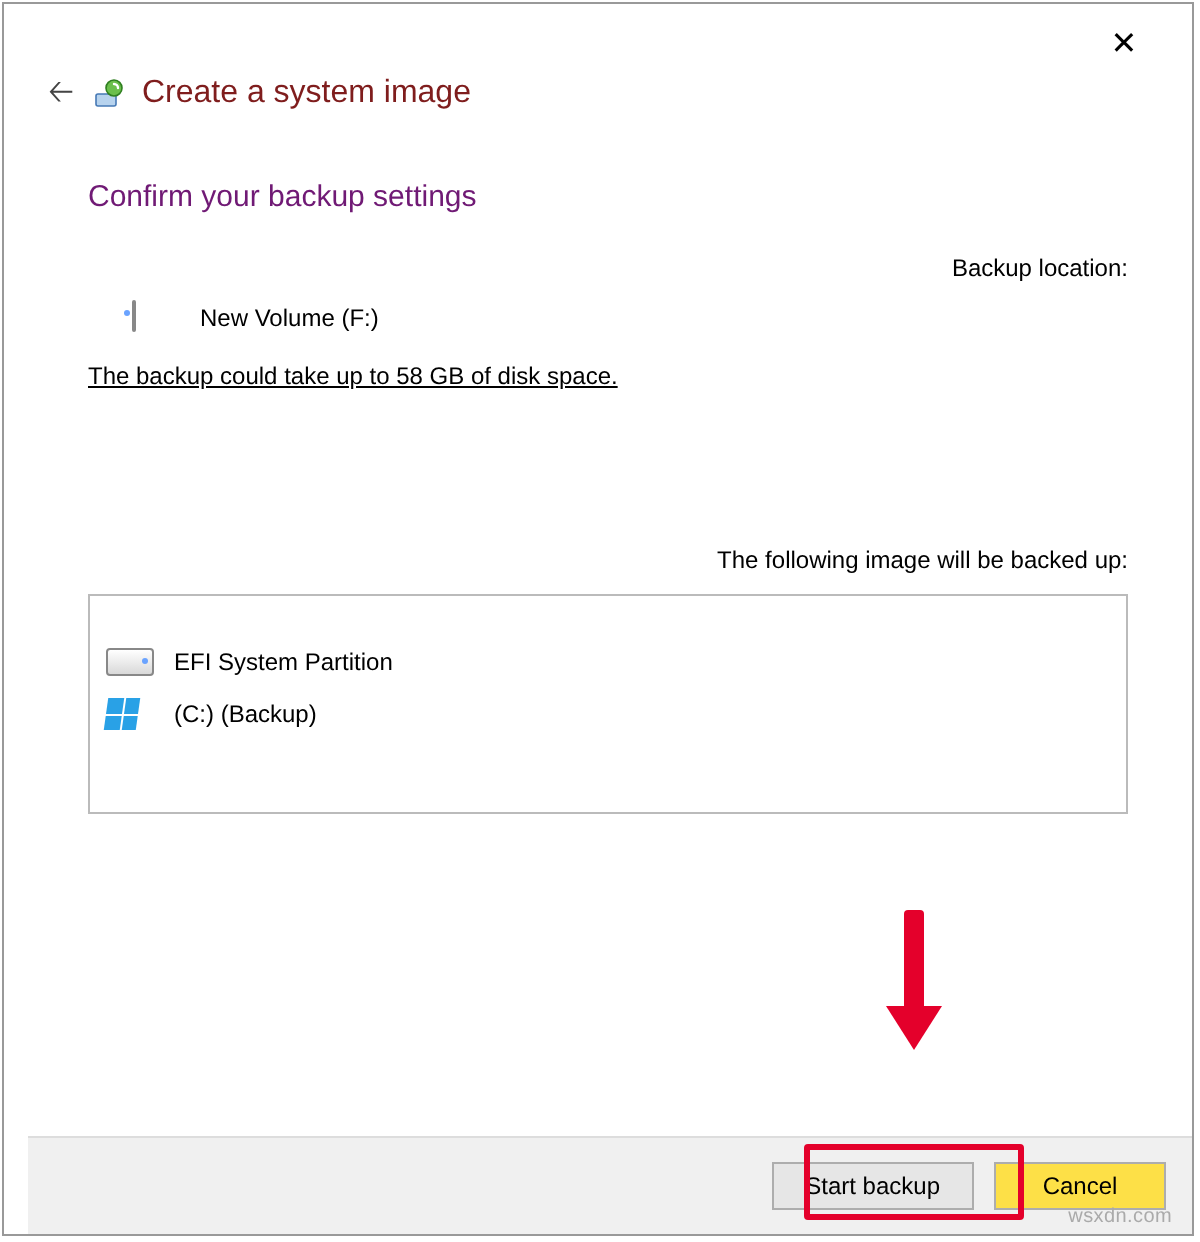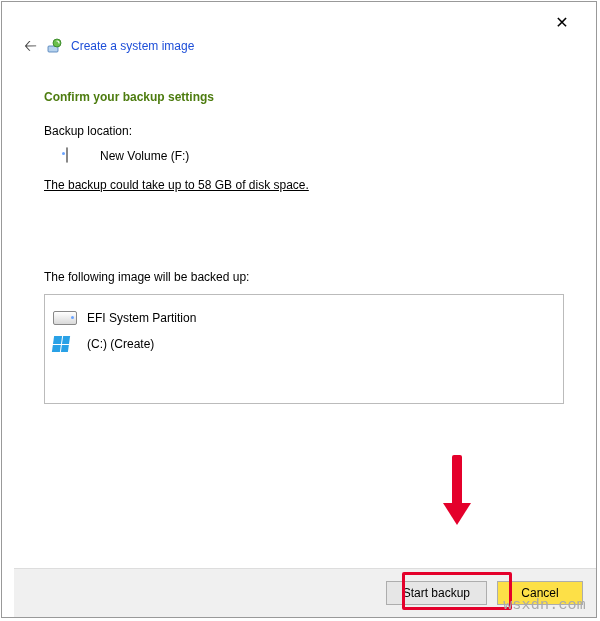--- a/index.html
+++ b/index.html
@@ -39,55 +39,56 @@
     margin-right: 10px;
     line-height: 1;
   }
   .title-icon {
     width: 16px; height: 16px;
     margin-right: 8px;
     position: relative;
   }
   .title-icon svg { width: 16px; height: 16px; }
   .window-title {
-    font-size: 12px;
-    color: #1d4ed8;
+    font-size: 16px;
+    color: #7f1d1d;
   }
   .content {
     position: absolute;
     left: 42px;
     top: 88px;
     right: 32px;
   }
   .heading {
-    color: #4d7c0f;
-    font-size: 12px;
-    font-weight: 700;
+    color: #701a75;
+    font-size: 15px;
+    font-weight: 400;
     margin-bottom: 20px;
   }
   .label {
     margin-bottom: 10px;
+    text-align: right;
   }
   .loc-row {
     display: flex; align-items: center;
     margin-left: 22px;
     margin-bottom: 14px;
   }
   .drive-icon {
     width: 24px; height: 16px;
     margin-right: 10px;
   }
   .info-line {
     margin-bottom: 8px;
     text-decoration: underline;
   }
   .gap1 { height: 70px; }
   .drives-box {
     border: 1px solid #bbb;
-    padding: 10px 6px;
+    padding: 20px 6px;
     height: 110px;
     box-sizing: border-box;
     margin-top: 4px;
   }
   .drive-row {
     display: flex; align-items: center;
     padding: 4px 2px;
   }
   .drive-row .dicon {
     width: 24px; height: 18px;
@@ -166,24 +167,23 @@
     border: 3px solid #e4002b;
     border-radius: 2px;
     pointer-events: none;
   }
   .hl-start {
     left: 400px; bottom: 7px; width: 104px; height: 32px;
   }
   .watermark {
     position: absolute;
     right: 10px; bottom: 3px;
-    font-size: 15px;
+    font-size: 10px;
     color: #aaa;
     letter-spacing: 0.2px;
-    font-family: Liberation Mono, monospace;
   }
 </style>
 </head>
 <body>
 
 <div class="outer">
 
   <div class="close-x">
     <span>✕</span>
   </div>
@@ -224,21 +224,21 @@
       </div>
       <div class="drive-row">
         <span class="dicon">
           <span class="drive-win">
               <span></span>
               <span></span>
               <span></span>
               <span></span>
             </span>
         </span>
-        <span>(C:) (Create)</span>
+        <span>(C:) (Backup)</span>
       </div>
     </div>
   </div>
 
   <div class="red-arrow">
     <div class="shaft"></div>
     <div class="head"></div>
   </div>
 
   <div class="footer">

